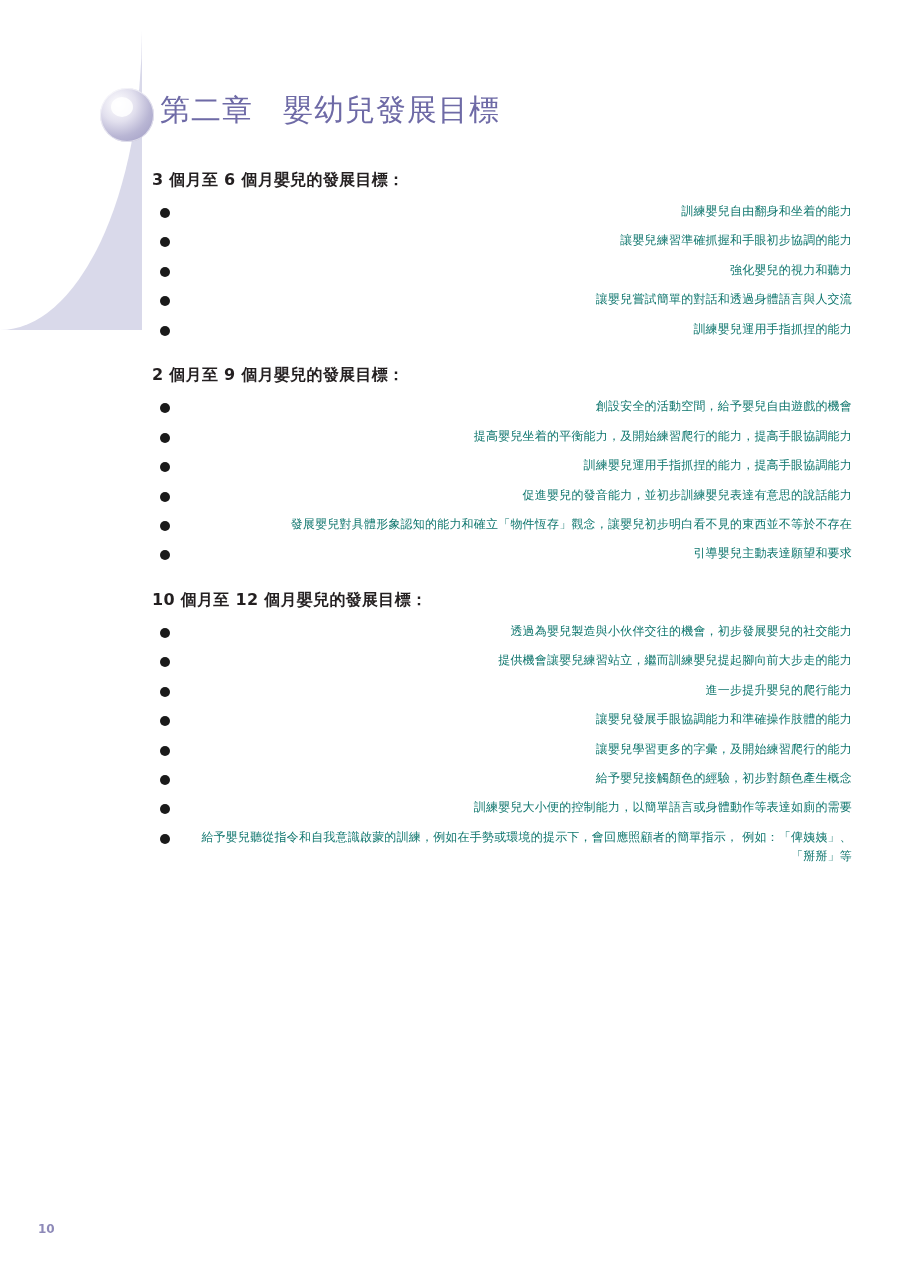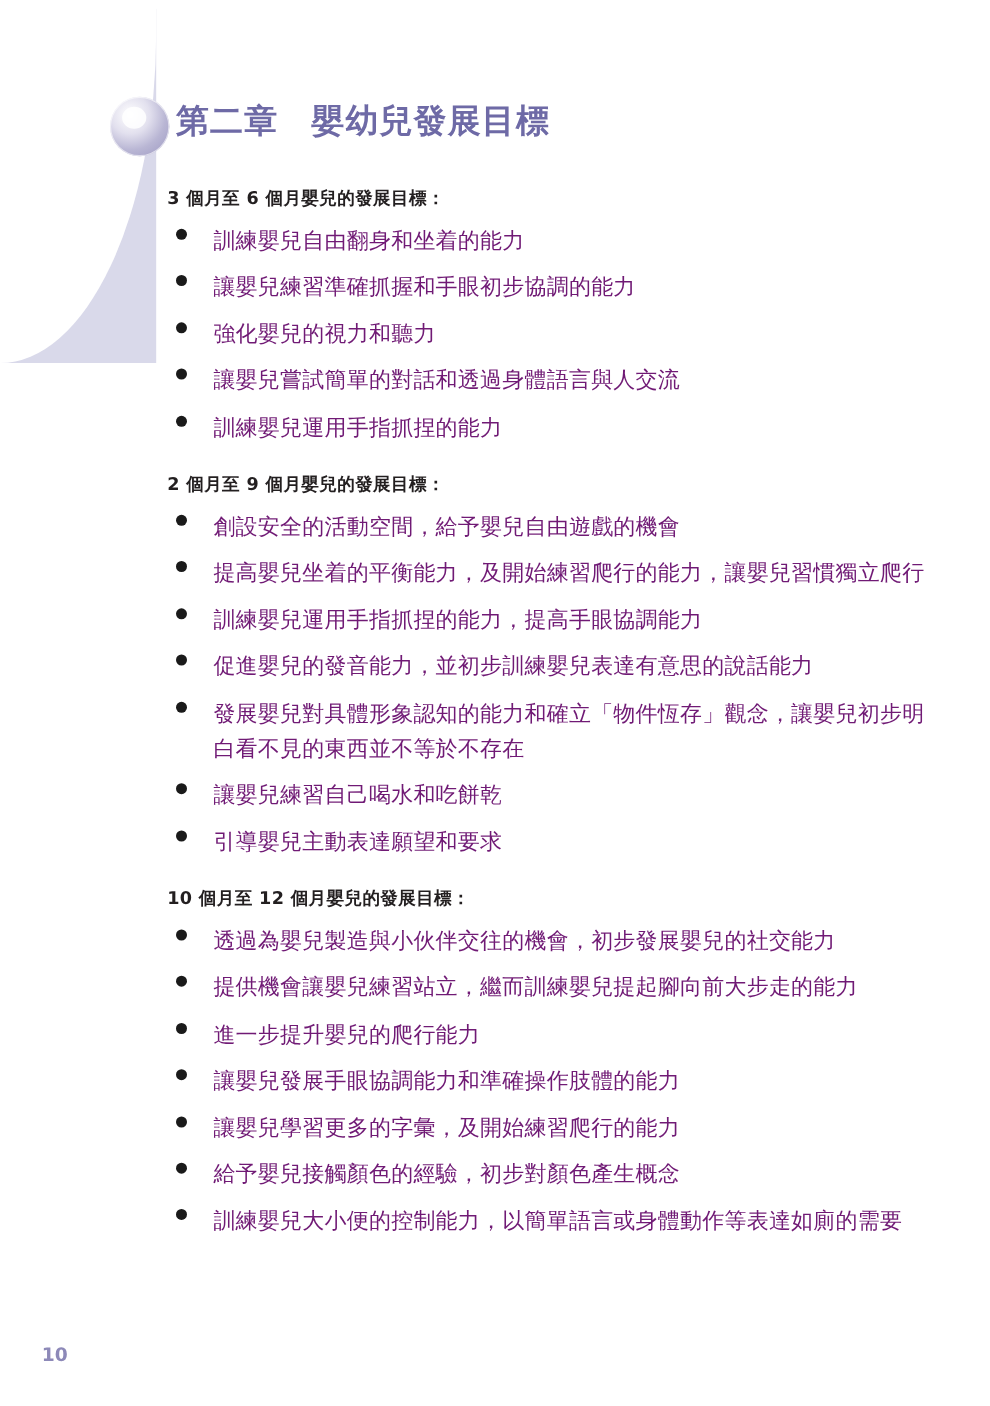--- a/index.html
+++ b/index.html
@@ -89,21 +89,21 @@
     height: 20px;
     border-radius: 50%;
     background: #ffffff;
     opacity: 0.85;
   }
   .chapter-title {
     position: absolute;
     left: 60px;
     top: 2px;
     font-size: 30px;
-    font-weight: bold;
+    font-weight: normal;
     color: #6e6aa6;
     letter-spacing: 1px;
     white-space: nowrap;
   }
   .chapter-title .ct-num { margin-right: 30px; }
 
   .content {
     position: absolute;
     left: 152px;
     top: 170px;
@@ -122,41 +122,42 @@
 
   ul.bullets {
     list-style: none;
     margin: 0;
     padding: 0;
   }
   ul.bullets li {
     position: relative;
     padding-left: 42px;
     margin-bottom: 10px;
-    font-size: 20px;
+    font-size: 12px;
     line-height: 1.62;
-    color: #701a75;
+    color: #0f766e;
     letter-spacing: 0.2px;
+    text-align: right;
   }
   ul.bullets li .dot {
     position: absolute;
     left: 8px;
     top: 6px;
     width: 10px;
     height: 10px;
     background: #1a1a1a;
     border-radius: 50%;
   }
   ul.bullets li .txt { display: block; }
 
   .page-number {
     position: absolute;
     left: 38px;
     top: 1222px;
-    font-size: 17px;
+    font-size: 12px;
     font-weight: bold;
     color: #8d89b8;
   }
 </style>
 </head>
 <body>
 
 <div class="corner-outer">
   <div class="corner-block"></div>
   <div class="corner-curve"></div>
@@ -202,37 +203,33 @@
 
     <div class="section">
       <div class="section-title">2 個月至 9 個月嬰兒的發展目標：</div>
       <ul class="bullets">
         <li>
             <span class="dot"></span>
             <span class="txt">創設安全的活動空間，給予嬰兒自由遊戲的機會</span>
           </li>
         <li>
             <span class="dot"></span>
-            <span class="txt">提高嬰兒坐着的平衡能力，及開始練習爬行的能力，讓嬰兒習慣獨立爬行</span>
+            <span class="txt">提高嬰兒坐着的平衡能力，及開始練習爬行的能力，提高手眼協調能力</span>
           </li>
         <li>
             <span class="dot"></span>
             <span class="txt">訓練嬰兒運用手指抓捏的能力，提高手眼協調能力</span>
           </li>
         <li>
             <span class="dot"></span>
             <span class="txt">促進嬰兒的發音能力，並初步訓練嬰兒表達有意思的說話能力</span>
           </li>
         <li>
             <span class="dot"></span>
             <span class="txt">發展嬰兒對具體形象認知的能力和確立「物件恆存」觀念，讓嬰兒初步明白看不見的東西並不等於不存在</span>
-          </li>
-        <li>
-            <span class="dot"></span>
-            <span class="txt">讓嬰兒練習自己喝水和吃餅乾</span>
           </li>
         <li>
             <span class="dot"></span>
             <span class="txt">引導嬰兒主動表達願望和要求</span>
           </li>
       </ul>
     </div>
 
     <div class="section">
       <div class="section-title">10 個月至 12 個月嬰兒的發展目標：</div>
@@ -258,19 +255,23 @@
             <span class="txt">讓嬰兒學習更多的字彙，及開始練習爬行的能力</span>
           </li>
         <li>
             <span class="dot"></span>
             <span class="txt">給予嬰兒接觸顏色的經驗，初步對顏色產生概念</span>
           </li>
         <li>
             <span class="dot"></span>
             <span class="txt">訓練嬰兒大小便的控制能力，以簡單語言或身體動作等表達如廁的需要</span>
           </li>
+        <li>
+            <span class="dot"></span>
+            <span class="txt">給予嬰兒聽從指令和自我意識啟蒙的訓練，例如在手勢或環境的提示下，會回應照顧者的簡單指示， 例如：「俾姨姨」、「掰掰」等</span>
+          </li>
       </ul>
     </div>
 
   </div>
 
   <div class="page-number">10</div>
 </div>
 
 </body></html>

